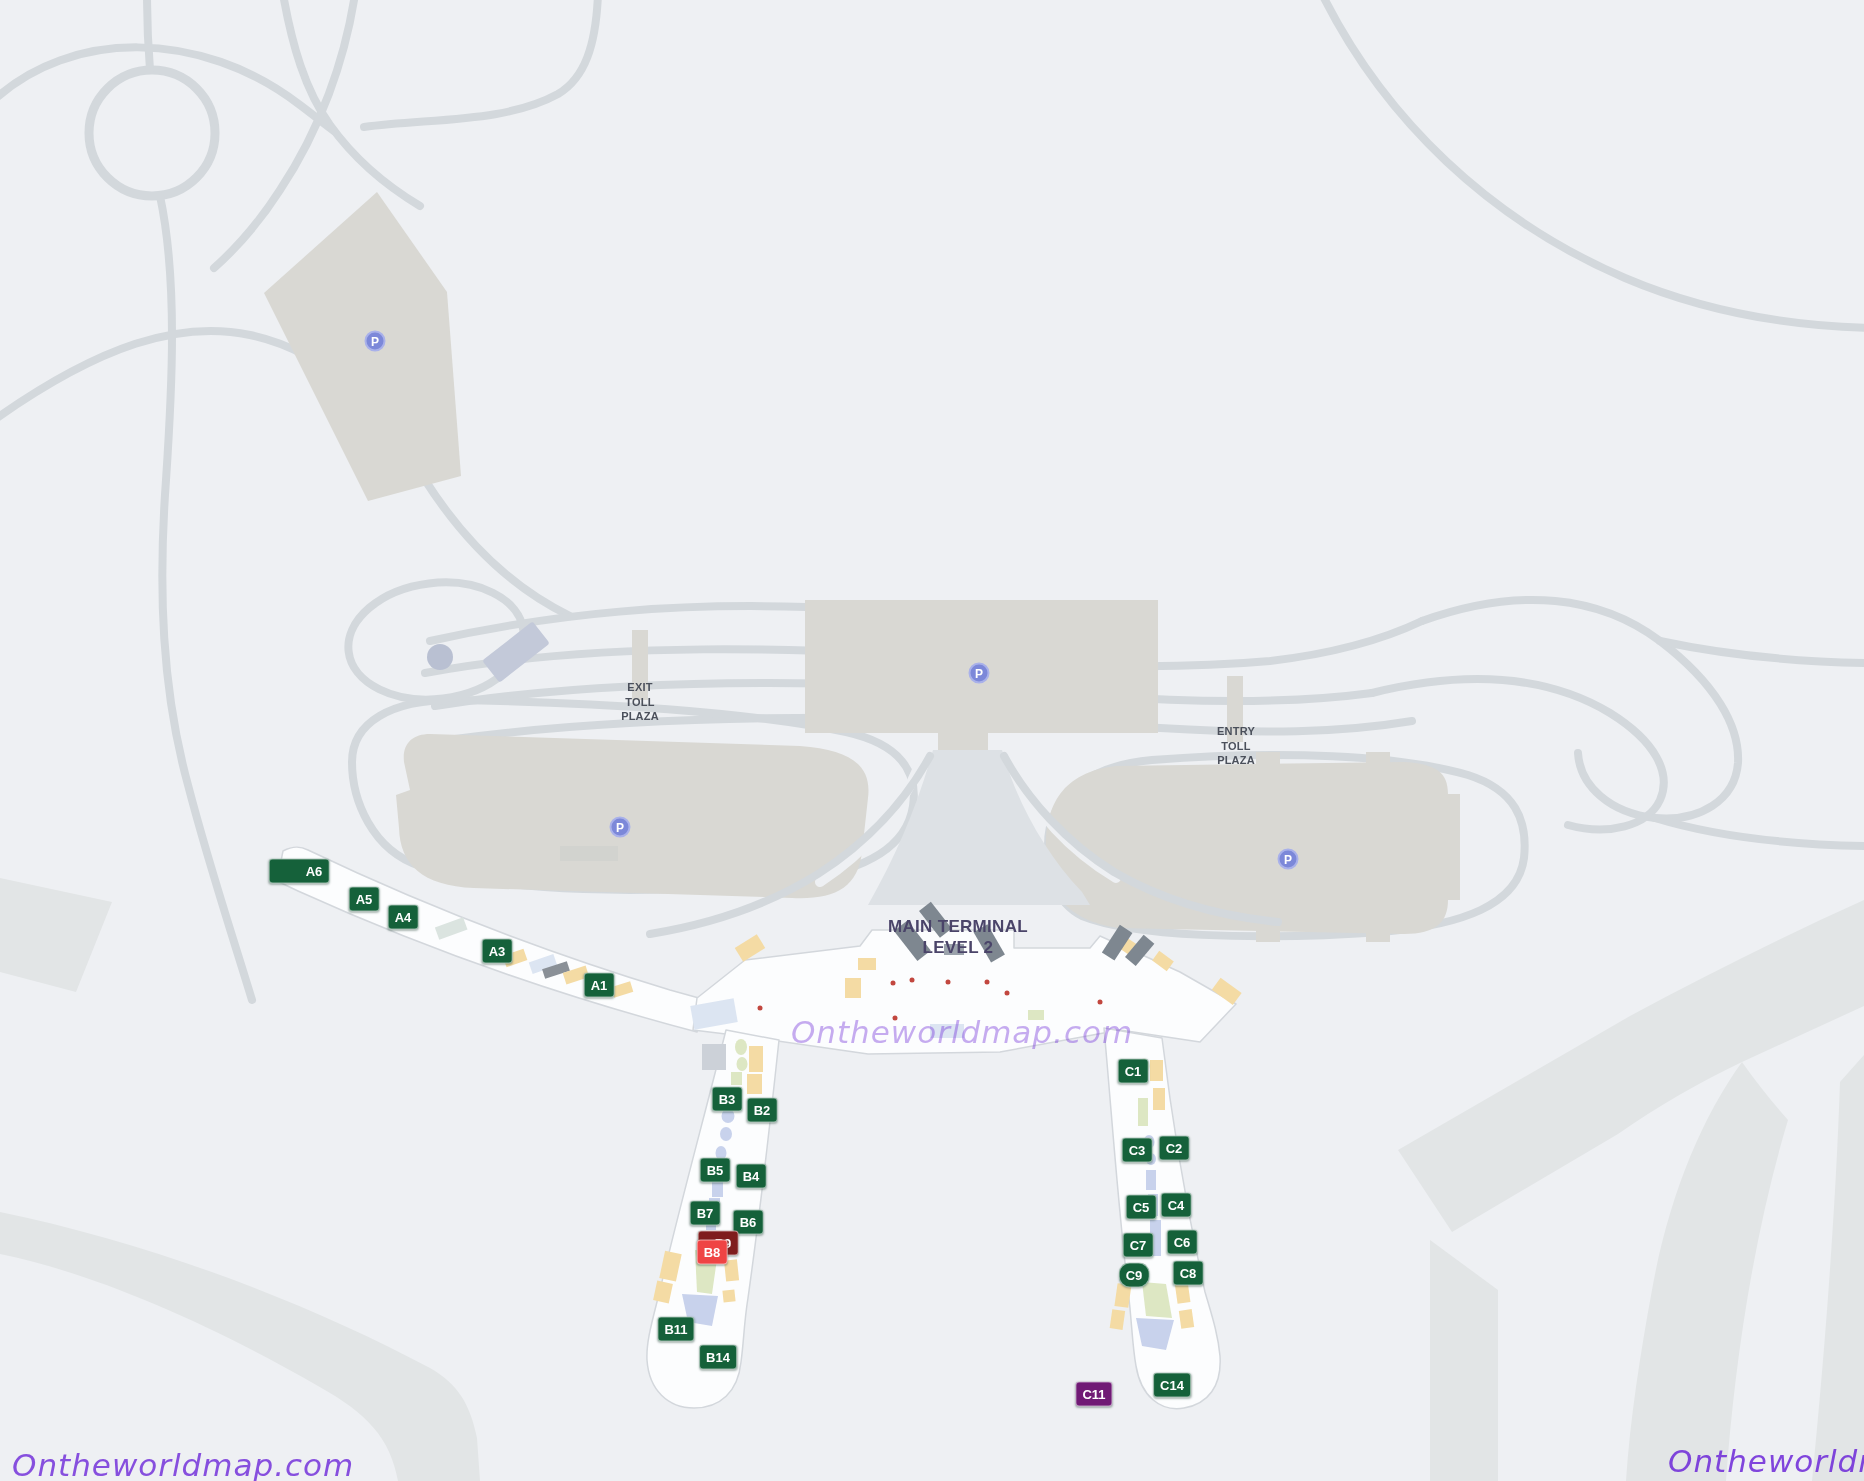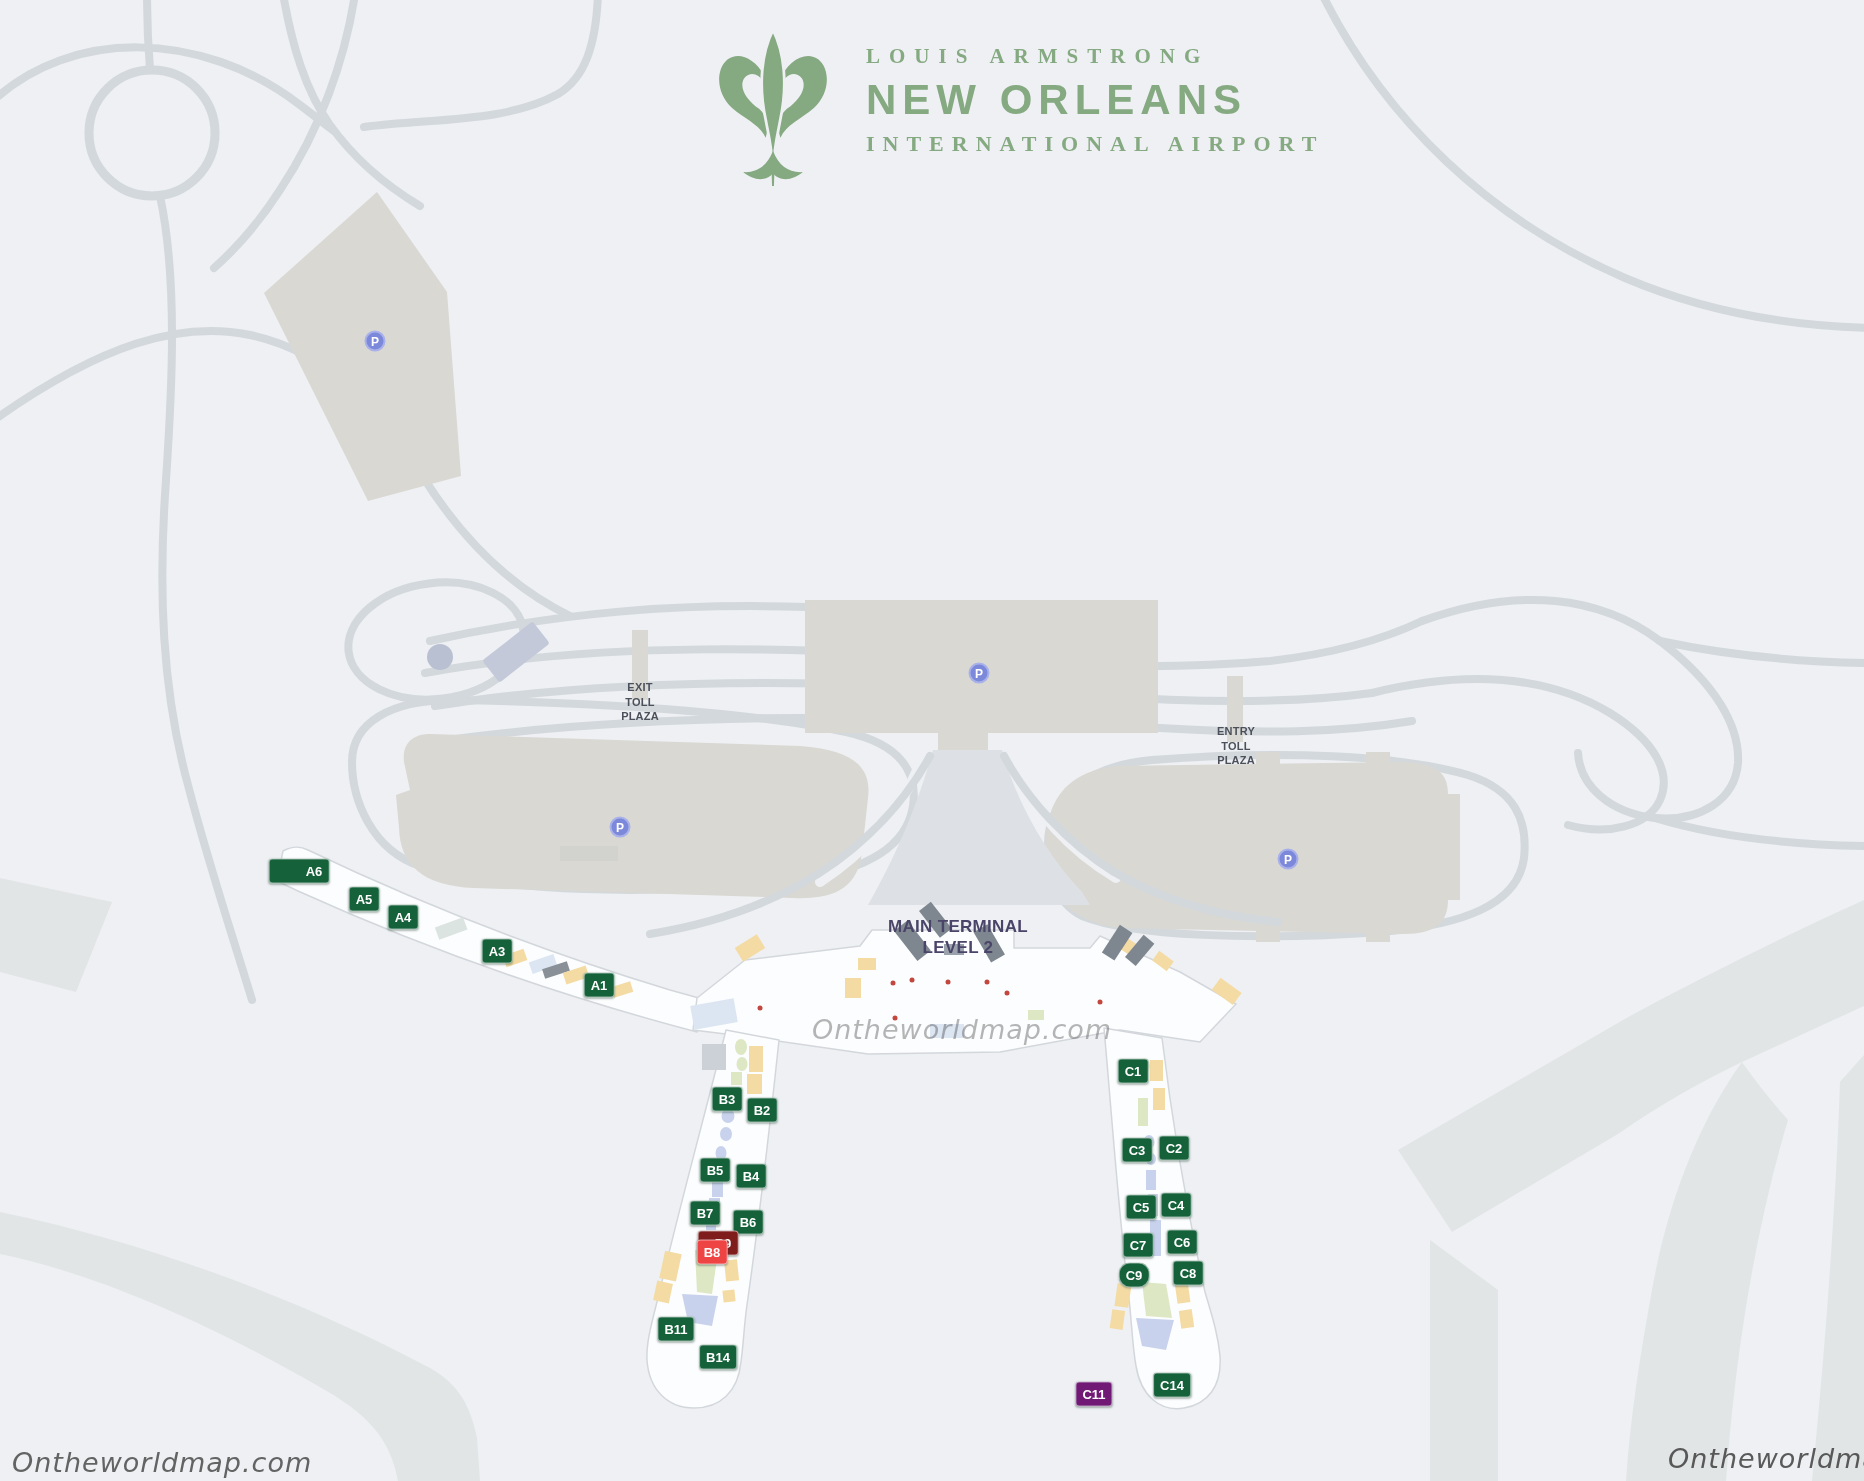--- a/index.html
+++ b/index.html
@@ -23,21 +23,21 @@
 
   
   .gate-badge{position:absolute;transform:translate(-50%,-50%);background:#15613a;color:#fff;
               font:bold 13px "Liberation Sans",sans-serif;line-height:1;padding:5px 6px;border-radius:4px;
               border:1px solid rgba(255,255,255,.55);box-shadow:0 1px 2px rgba(30,60,45,.35);white-space:nowrap;}
   .p-badge{position:absolute;transform:translate(-50%,-50%);width:17px;height:17px;border-radius:50%;
            background:#7c88d9;border:2px solid #a9b1ea;color:#fff;display:flex;align-items:center;
            justify-content:center;font:bold 12px "Liberation Sans",sans-serif;}
 
   
-  .watermark{position:absolute;font-style:italic;font-size:27px;color:#404040;letter-spacing:1px;
+  .watermark{position:absolute;font-style:italic;font-size:31px;color:#6d28d9;letter-spacing:1px;
              font-family:"DejaVu Sans",sans-serif;white-space:nowrap;}
   .watermark.center{transform:translateX(-50%);}
 </style>
 </head>
 <body>
 
 <div id="stage">
 
   <svg class="base" width="1864" height="1481" viewBox="0 0 1864 1481">
 
@@ -179,36 +179,20 @@
         <circle cx="912" cy="980" r="2.5"></circle>
       <circle cx="948" cy="982" r="2.5"></circle>
         <circle cx="987" cy="982" r="2.5"></circle>
       <circle cx="1007" cy="993" r="2.5"></circle>
         <circle cx="895" cy="1018" r="2.5"></circle>
       <circle cx="760" cy="1008" r="2.5"></circle>
         <circle cx="1100" cy="1002" r="2.5"></circle>
     </g>
   </svg>
 
-  <div class="logo" style="color: rgb(133, 169, 129);">
-    <span class="fleur">
-      <svg viewBox="0 0 120 170">
-        <path d="M54,58 C44,34 24,24 11,34 C-3,46 0,72 16,86 C30,98 46,104 52,118 C56,107 54,95 45,87 C31,77 23,64 29,54 C37,45 48,50 54,66 Z"></path>
-        <path d="M66,58 C76,34 96,24 109,34 C123,46 120,72 104,86 C90,98 74,104 68,118 C64,107 66,95 75,87 C89,77 97,64 91,54 C83,45 72,50 66,66 Z"></path>
-        <path d="M60,2 C72,26 76,60 68,98 C65,114 62,126 61,142 L59,142 C58,126 55,114 52,98 C44,60 48,26 60,2 Z" stroke="#eef0f3" stroke-width="3"></path>
-        <path d="M60,132 C66,148 77,156 92,155 C81,165 66,165 60,156 C54,165 39,165 28,155 C43,156 54,148 60,132 Z"></path>
-        <path d="M58,140 L62,140 L61,170 L59,170 Z"></path>
-      </svg>
-    </span>
-    <div class="logo-text">
-      <div class="logo-l1">LOUIS ARMSTRONG</div>
-      <div class="logo-l2">NEW ORLEANS</div>
-      <div class="logo-l3">INTERNATIONAL AIRPORT</div>
-    </div>
-  </div>
 
   <div class="maplabel" style="left:640px;top:640px">
     <div>EXIT</div>
     <div>TOLL</div>
     <div>PLAZA</div>
   </div>
   <div class="maplabel" style="left:1236px;top:684px">
     <div>ENTRY</div>
     <div>TOLL</div>
     <div>PLAZA</div>

